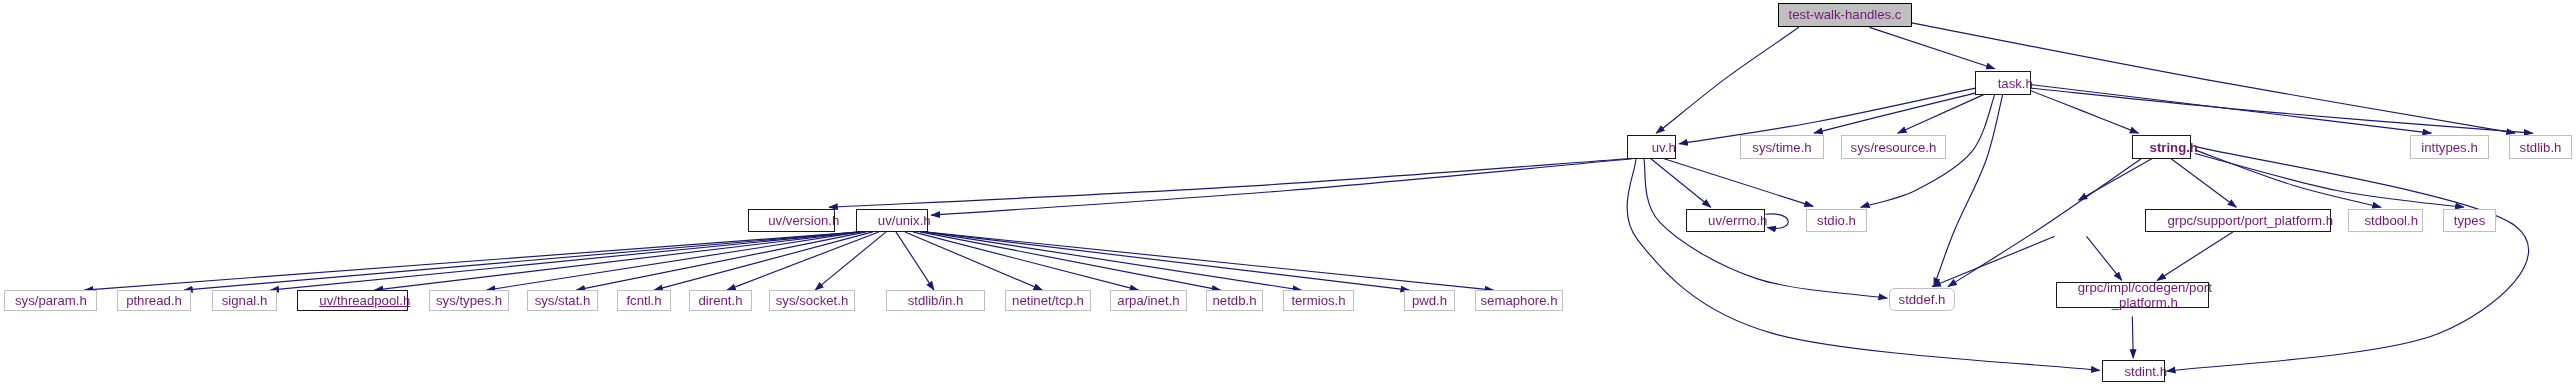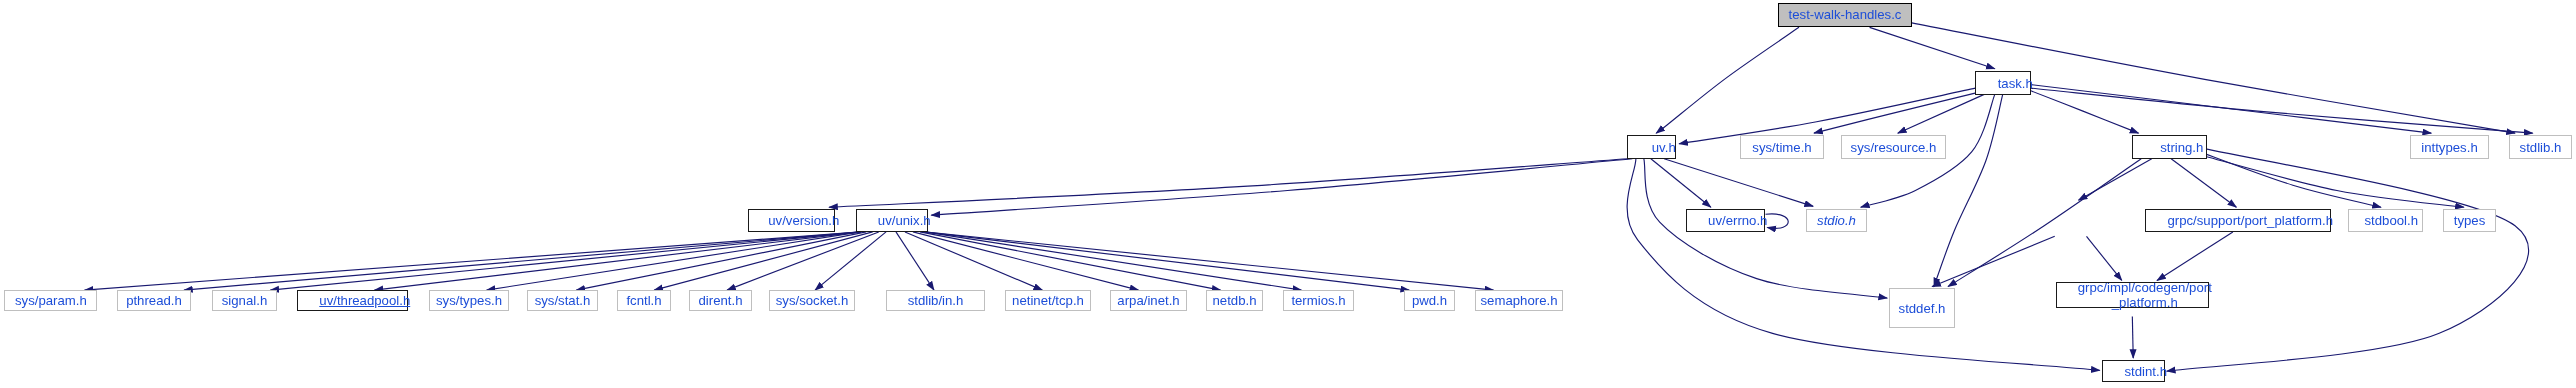--- a/index.html
+++ b/index.html
@@ -1,20 +1,20 @@
 <!DOCTYPE html>
 <html style="font-size:14px"><head>
 <meta charset="utf-8">
 <style>
   html,body{margin:0;padding:0;background:#ffffff;}
   #canvas{position:relative;width:2576px;height:388px;background:#ffffff;overflow:hidden;
           font-family:"Liberation Sans","DejaVu Sans",sans-serif;}
   #edges{position:absolute;left:0;top:0;width:2576px;height:388px;}
   .node{position:absolute;display:flex;align-items:center;justify-content:center;
-        text-align:center;font-size:13.2px;line-height:15px;color:#1d4ed8;background:#fff;
+        text-align:center;font-size:13.2px;line-height:15px;color:#701a75;background:#fff;
         white-space:pre-line;box-sizing:border-box;padding:0 3.5px;}
   .node.root{background:#bfbfbf;border:1.4px solid #000;font-weight:400;}
   .node.internal{border:1.2px solid #1a1a1a;padding-left:28px;}
   .node.external{border:0.9px solid #bfbfbf;}
 </style>
 </head>
 <body>
 
 <div id="canvas">
   <svg id="edges" xmlns="http://www.w3.org/2000/svg" viewBox="0 0 2921 440">
@@ -66,44 +66,44 @@
       <path d="M2330,268 L2191,325" fill="none" stroke="#191970" stroke-width="1.3" marker-end="url(#arrow)"></path>
       <path d="M2366,268 L2406,318" fill="none" stroke="#191970" stroke-width="1.3" marker-end="url(#arrow)"></path>
       <path d="M2532,263 L2446,318" fill="none" stroke="#191970" stroke-width="1.3" marker-end="url(#arrow)"></path>
       <path d="M2418,359 L2419,406" fill="none" stroke="#191970" stroke-width="1.3" marker-end="url(#arrow)"></path>
     </svg>
 <div class="node root" style="left: 1778px; top: 2.6px; width: 134px; height: 24px;">test-walk-handles.c</div>
     <div class="node internal" style="left: 1975px; top: 71px; width: 56px; height: 24px;">task.h</div>
     <div class="node internal" style="left: 1627px; top: 135px; width: 49px; height: 24px;">uv.h</div>
     <div class="node external" style="left: 1740px; top: 135px; width: 84px; height: 24px;">sys/time.h</div>
     <div class="node external" style="left: 1841px; top: 135px; width: 105px; height: 24px;">sys/resource.h</div>
-    <div class="node internal" style="left: 2132px; top: 135px; width: 75px; height: 24px;">string.h</div>
+    <div class="node internal" style="left: 2132px; top: 135px; width: 59px; height: 24px; font-weight: bold;">string.h</div>
     <div class="node external" style="left: 2410px; top: 135px; width: 79px; height: 24px;">inttypes.h</div>
     <div class="node external" style="left: 2509px; top: 135px; width: 63px; height: 24px;">stdlib.h</div>
     <div class="node internal" style="left: 748px; top: 209px; width: 87px; height: 23px;">uv/version.h</div>
     <div class="node internal" style="left: 856px; top: 209px; width: 72px; height: 23px;">uv/unix.h</div>
     <div class="node internal" style="left: 1686px; top: 209px; width: 79px; height: 23px;">uv/errno.h</div>
-    <div class="node external" style="left: 1806px; top: 209px; width: 61px; height: 23px; font-style: italic;">stdio.h</div>
+    <div class="node external" style="left: 1806px; top: 209px; width: 61px; height: 23px;">stdio.h</div>
     <div class="node internal" style="left: 2145px; top: 209px; width: 186px; height: 23px;">grpc/support/port_platform.h</div>
     <div class="node external" style="left: 2348px; top: 209px; width: 75px; height: 23px; padding-left: 15px;">stdbool.h</div>
     <div class="node external" style="left: 2443px; top: 209px; width: 53px; height: 23px;">types</div>
     <div class="node external" style="left: 4.4px; top: 290px; width: 93px; height: 21px;">sys/param.h</div>
     <div class="node external" style="left: 117px; top: 290px; width: 74px; height: 21px;">pthread.h</div>
     <div class="node external" style="left: 212px; top: 290px; width: 65px; height: 21px;">signal.h</div>
     <div class="node internal" style="left: 297px; top: 290px; width: 111px; height: 21px; text-decoration: underline;">uv/threadpool.h</div>
     <div class="node external" style="left: 429px; top: 290px; width: 80px; height: 21px;">sys/types.h</div>
     <div class="node external" style="left: 527px; top: 290px; width: 71px; height: 21px;">sys/stat.h</div>
     <div class="node external" style="left: 617px; top: 290px; width: 54px; height: 21px;">fcntl.h</div>
     <div class="node external" style="left: 689px; top: 290px; width: 63px; height: 21px;">dirent.h</div>
     <div class="node external" style="left: 769px; top: 290px; width: 86px; height: 21px;">sys/socket.h</div>
     <div class="node external" style="left: 886px; top: 290px; width: 99px; height: 21px;">stdlib/in.h</div>
     <div class="node external" style="left: 1005px; top: 290px; width: 86px; height: 21px;">netinet/tcp.h</div>
     <div class="node external" style="left: 1110px; top: 290px; width: 77px; height: 21px;">arpa/inet.h</div>
     <div class="node external" style="left: 1206px; top: 290px; width: 57px; height: 21px;">netdb.h</div>
     <div class="node external" style="left: 1283px; top: 290px; width: 71px; height: 21px;">termios.h</div>
     <div class="node external" style="left: 1404px; top: 290px; width: 51px; height: 21px;">pwd.h</div>
     <div class="node external" style="left: 1475px; top: 290px; width: 88px; height: 21px;">semaphore.h</div>
-    <div class="node external" style="left: 1889px; top: 288px; width: 66px; height: 40px;">stddef.h</div>
+    <div class="node external" style="left: 1889px; top: 288px; width: 66px; height: 23px; border-radius: 6px;">stddef.h</div>
     <div class="node internal" style="left: 2056px; top: 282px; width: 153px; height: 26px;">grpc/impl/codegen/port
 _platform.h</div>
     <div class="node internal" style="left: 2102px; top: 360px; width: 63px; height: 22px;">stdint.h</div>
   </div>
 
 
 </body></html>

